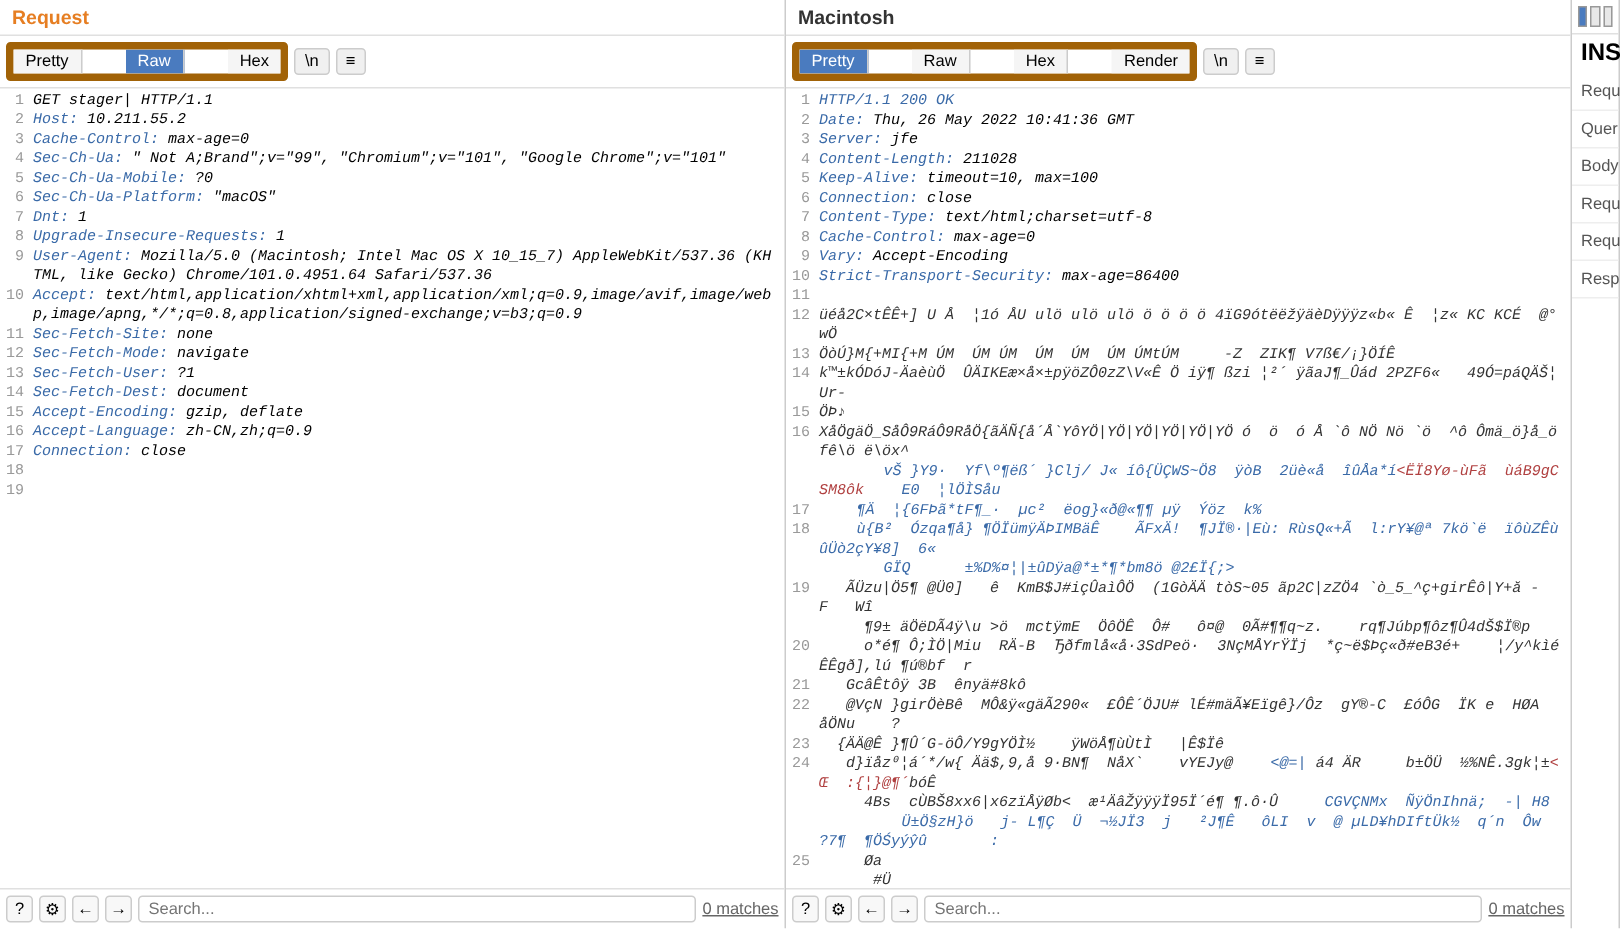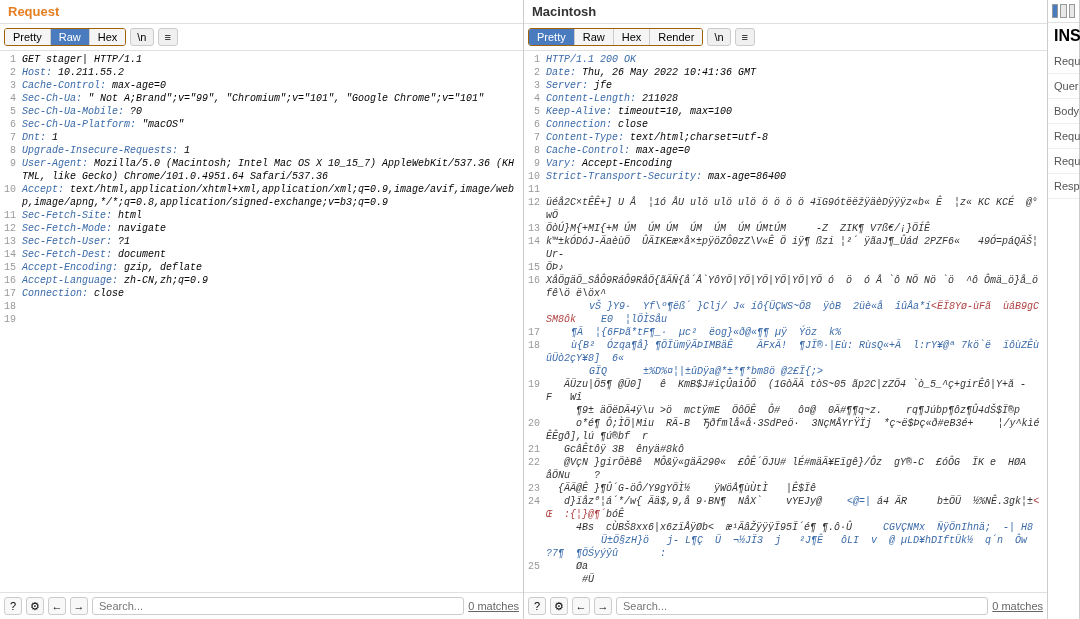--- a/index.html
+++ b/index.html
@@ -7,21 +7,21 @@
 .container { display: flex; height: 619px; width: 1080px; }
 .panel { display: flex; flex-direction: column; border-right: 1px solid #ccc; position: relative; }
 .panel.request { width: 524px; }
 .panel.response { width: 524px; }
 .panel.inspector { flex: 1; min-width: 32px; }
 .panel-header { display: flex; align-items: flex-end; padding: 4px 8px; border-bottom: 1px solid #e0e0e0; }
 .panel-title { font-size: 13px; font-weight: bold; }
 .panel.request .panel-title { color: #e67e22; }
 .panel.response .panel-title { color: #333; }
 .toolbar { display: flex; align-items: center; padding: 4px; border-bottom: 1px solid #e0e0e0; gap: 0px; }
-.tab-group { display: flex; border: 1px solid #a16207; border-radius: 3px; overflow: hidden; }
+.tab-group { display: flex; border: 5px solid #a16207; border-radius: 3px; overflow: hidden; gap: 29px; }
 .tab { padding: 2px 8px; font-size: 11px; background: #f5f5f5; border-right: 1px solid #ccc; cursor: pointer; }
 .tab:last-child { border-right: none; }
 .tab.active { background: #4a7bbf; color: #fff; }
 .toolbar-icon { padding: 2px 6px; margin-left: 4px; background: #f0f0f0; border: 1px solid #ccc; border-radius: 3px; cursor: pointer; font-size: 11px; }
 .content { flex: 1; overflow: auto; font-family: 'Courier New', monospace; font-size: 10px; line-height: 1.3; padding: 2px 0; }
 .line { display: flex; white-space: pre; }
 .lineno { width: 22px; text-align: right; color: #999; padding-right: 6px; flex-shrink: 0; user-select: none; }
 .linetext { flex: 1; white-space: pre-wrap; word-break: break-all; padding-right: 4px; font-style: italic; }
 .hl-method { color: #000; }
 .hl-header { color: #3a6aa8; }
@@ -61,21 +61,21 @@
         <div class="line"><span class="lineno">1</span><span class="linetext"><span class="hl-method">GET stager| HTTP/1.1</span></span></div>
         <div class="line"><span class="lineno">2</span><span class="linetext"><span class="hl-header">Host:</span><span> 10.211.55.2</span></span></div>
         <div class="line"><span class="lineno">3</span><span class="linetext"><span class="hl-header">Cache-Control:</span><span> max-age=0</span></span></div>
         <div class="line"><span class="lineno">4</span><span class="linetext"><span class="hl-header">Sec-Ch-Ua:</span><span> " Not A;Brand";v="99", "Chromium";v="101", "Google Chrome";v="101"</span></span></div>
         <div class="line"><span class="lineno">5</span><span class="linetext"><span class="hl-header">Sec-Ch-Ua-Mobile:</span><span> ?0</span></span></div>
         <div class="line"><span class="lineno">6</span><span class="linetext"><span class="hl-header">Sec-Ch-Ua-Platform:</span><span> "macOS"</span></span></div>
         <div class="line"><span class="lineno">7</span><span class="linetext"><span class="hl-header">Dnt:</span><span> 1</span></span></div>
         <div class="line"><span class="lineno">8</span><span class="linetext"><span class="hl-header">Upgrade-Insecure-Requests:</span><span> 1</span></span></div>
         <div class="line"><span class="lineno">9</span><span class="linetext"><span class="hl-header">User-Agent:</span><span> Mozilla/5.0 (Macintosh; Intel Mac OS X 10_15_7) AppleWebKit/537.36 (KHTML, like Gecko) Chrome/101.0.4951.64 Safari/537.36</span></span></div>
         <div class="line"><span class="lineno">10</span><span class="linetext"><span class="hl-header">Accept:</span><span> text/html,application/xhtml+xml,application/xml;q=0.9,image/avif,image/webp,image/apng,*/*;q=0.8,application/signed-exchange;v=b3;q=0.9</span></span></div>
-        <div class="line"><span class="lineno">11</span><span class="linetext"><span class="hl-header">Sec-Fetch-Site:</span><span> html</span></span></div>
+        <div class="line"><span class="lineno">11</span><span class="linetext"><span class="hl-header">Sec-Fetch-Site:</span><span> none</span></span></div>
         <div class="line"><span class="lineno">12</span><span class="linetext"><span class="hl-header">Sec-Fetch-Mode:</span><span> navigate</span></span></div>
         <div class="line"><span class="lineno">13</span><span class="linetext"><span class="hl-header">Sec-Fetch-User:</span><span> ?1</span></span></div>
         <div class="line"><span class="lineno">14</span><span class="linetext"><span class="hl-header">Sec-Fetch-Dest:</span><span> document</span></span></div>
         <div class="line"><span class="lineno">15</span><span class="linetext"><span class="hl-header">Accept-Encoding:</span><span> gzip, deflate</span></span></div>
         <div class="line"><span class="lineno">16</span><span class="linetext"><span class="hl-header">Accept-Language:</span><span> zh-CN,zh;q=0.9</span></span></div>
         <div class="line"><span class="lineno">17</span><span class="linetext"><span class="hl-header">Connection:</span><span> close</span></span></div>
         <div class="line"><span class="lineno">18</span><span class="linetext"><span></span></span></div>
         <div class="line"><span class="lineno">19</span><span class="linetext"><span></span></span></div>
       </div>
     <div class="footer">

